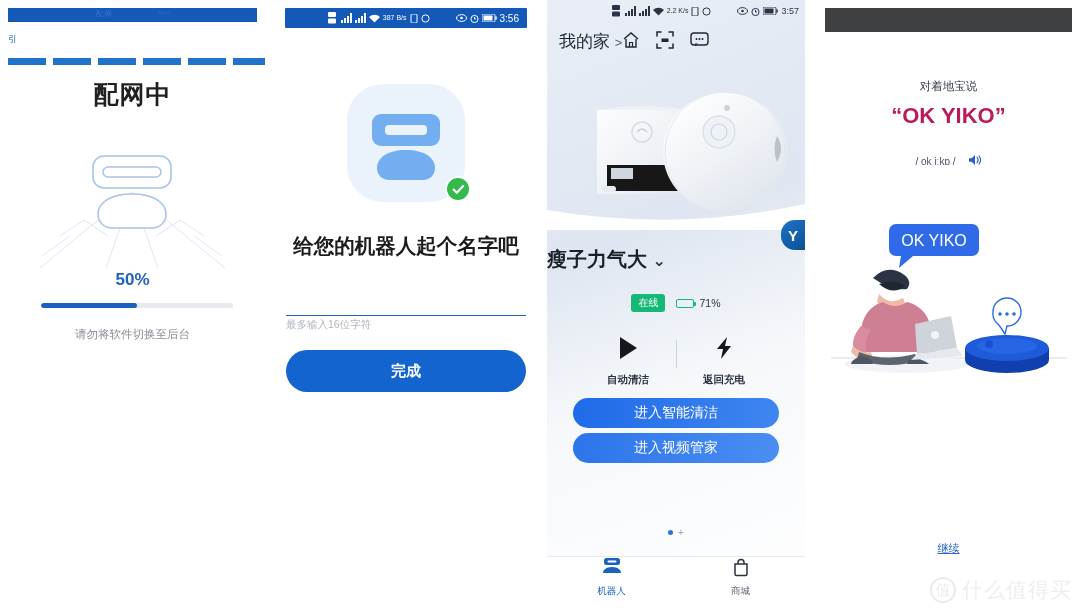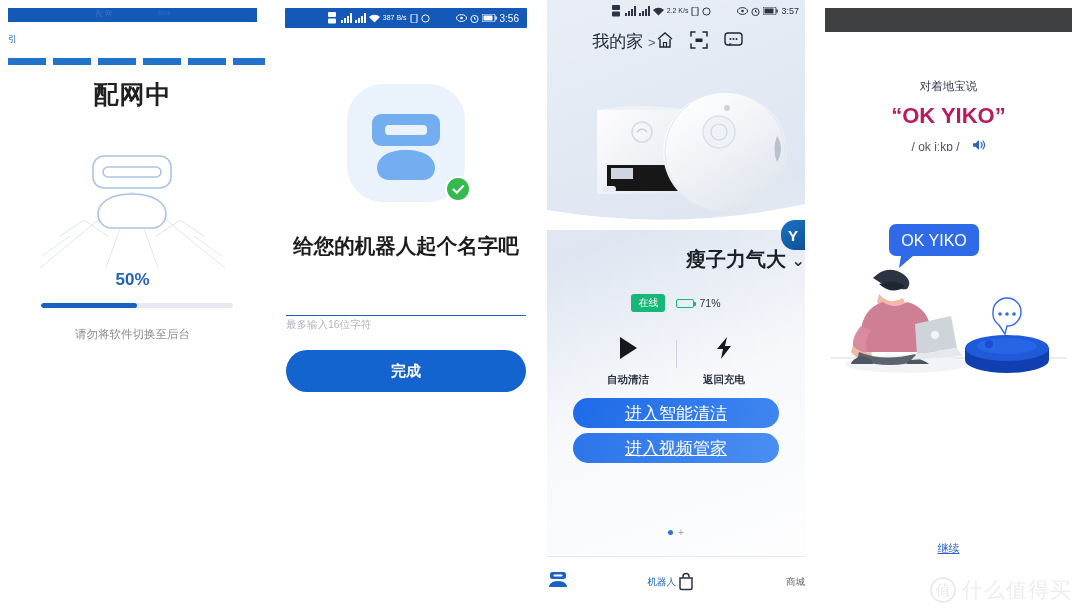--- a/index.html
+++ b/index.html
@@ -60,68 +60,68 @@
     background:#1464cf; color:#fff; border:none; border-radius:22px;
     font-size:15px; font-weight:bold; cursor:pointer;
     font-family:"Liberation Sans", sans-serif; }
 
   
   .p3bg { position:absolute; inset:0;
     background: linear-gradient(160deg,#e9eef6 0%, #dfe6f1 38%, #f6f8fb 62%, #ffffff 100%); }
   .p3-sb { height:22px; display:flex; align-items:center; justify-content:flex-end;
     padding:0 6px; color:#2a3445; font-size:9px; position:relative; z-index:3; }
   .p3-head { position:relative; z-index:3; display:flex; align-items:center;
-    justify-content:center; padding:8px 29px 0 12px; }
+    justify-content:flex-start; padding:8px 29px 0 12px; }
   .p3-home { font-size:17px; color:#1d2733; font-weight:500; }
   .p3-head-icons { display:flex; gap:16px; align-items:center; }
   .p3-photo { position:absolute; top:70px; left:0; width:258px; height:160px; z-index:2; }
   .y-badge { position:absolute; right:0px; top:220px; width:24px; height:30px;
     background:linear-gradient(145deg,#1b74c8,#0e4f96); border-radius:14px 0 0 14px;
     display:flex; align-items:center; justify-content:center; z-index:4;
     color:#fff; font-size:15px; font-weight:bold; }
-  .p3-name { position:absolute; top:246px; left:0; width:258px; text-align:right;
+  .p3-name { position:absolute; top:246px; left:0; width:258px; text-align:left;
     font-size:20px; font-weight:bold; color:#1b1f26; z-index:4; }
   .p3-status { position:absolute; top:294px; left:0; width:258px; z-index:4;
     display:flex; align-items:center; justify-content:center; gap:11px; }
   .chip { background:#16b877; color:#fff; font-size:10px; padding:2px 7px; border-radius:3px; }
   .batt { display:flex; align-items:center; gap:5px; font-size:10.5px; color:#2b3340; }
   .batt-shell { width:18px; height:9px; border:1.4px solid #16b877; border-radius:2px;
     position:relative; padding:1px; }
   .batt-fill { height:100%; background:#16b877; border-radius:1px; }
   .batt-tip { position:absolute; right:-3px; top:2px; width:2px; height:4px;
     background:#16b877; border-radius:0 1px 1px 0; }
   .p3-actions { position:absolute; top:336px; left:0; width:258px; z-index:4;
     display:flex; justify-content:center; align-items:flex-start; }
   .act { width:95px; text-align:center; }
   .act .lbl { margin-top:9px; font-size:10.5px; color:#2b3340;font-weight:bold; }
   .act-div { width:1px; height:28px; background:#ccd3dd; margin-top:4px; }
   .pill { position:absolute; left:26px; width:206px; height:30px; border-radius:20px;
-    color:#fff; font-size:17px; display:flex; align-items:center; justify-content:center;
-    z-index:4; cursor:pointer;text-decoration:underline; }
+    color:#fff; font-size:14px; display:flex; align-items:center; justify-content:center;
+    z-index:4; cursor:pointer; }
   .pill1 { top:398px; background:linear-gradient(100deg,#1f6ae8,#3f86f0); }
   .pill2 { top:433px; background:linear-gradient(100deg,#2c74ea,#4a8ef2); }
   .dots { position:absolute; top:530px; left:0; width:258px; z-index:4;
     display:flex; justify-content:center; align-items:center; gap:5px; }
   .dot { width:5px; height:5px; border-radius:50%; background:#2f72d8; }
   .dot-plus { color:#9aa6b6; font-size:10px; line-height:5px; }
   .tabbar { position:absolute; bottom:0; left:0; width:258px; height:52px; z-index:5;
     background:#fff; border-top:1px solid #e6e9ee; display:flex; }
-  .tab { flex:1; display:flex; align-items:center;
-    justify-content:space-between; gap:4px; position:relative; cursor:pointer; }
+  .tab { flex:1; display:flex; flex-direction:column; align-items:center;
+    justify-content:flex-start; gap:4px; position:relative; cursor:pointer; }
   .tab .tlbl { font-size:9.5px; color:#5b6472; }
   .tab.active .tlbl { color:#1a62c0; }
   .badge-dot { position:absolute; top:8px; right:22px; width:7px; height:7px;
     border-radius:50%; background:#e8342a; }
 
   
   .p4-sb { height:24px; background:#3f4042; margin:8px 8px 0 8px; }
   .p4-say { margin-top:47px; text-align:center; font-size:11.5px; color:#2f3a4a; }
   .p4-wake { margin-top:9px; text-align:center; font-size:22px; font-weight:bold; color:#be185d; }
-  .p4-phon { margin-top:10px; display:flex; align-items:center; justify-content:center;
-    gap:12px; font-size:12px; color:#4a5566; }
+  .p4-phon { margin-top:25px; display:flex; align-items:center; justify-content:center;
+    gap:12px; font-size:10px; color:#4a5566; }
   .p4-illu { position:absolute; top:218px; left:0; width:263px; height:180px; }
   .p4-continue { position:absolute; top:538px; left:0; width:263px; text-align:center; }
   .p4-continue a { font-size:11px; color:#2d62c9; text-decoration:underline; cursor:pointer; }
   .watermark { position:absolute; right:8px; bottom:4px; display:flex; align-items:center;
     gap:6px; opacity:0.30; }
   .wm-circle { width:26px; height:26px; border-radius:50%; border:2px solid #b8bcc2;
     display:flex; align-items:center; justify-content:center; font-size:15px; color:#b8bcc2; }
   .wm-text { font-size:21px; color:#c2c6cc; letter-spacing:1px; }
 </style>
 </head>

